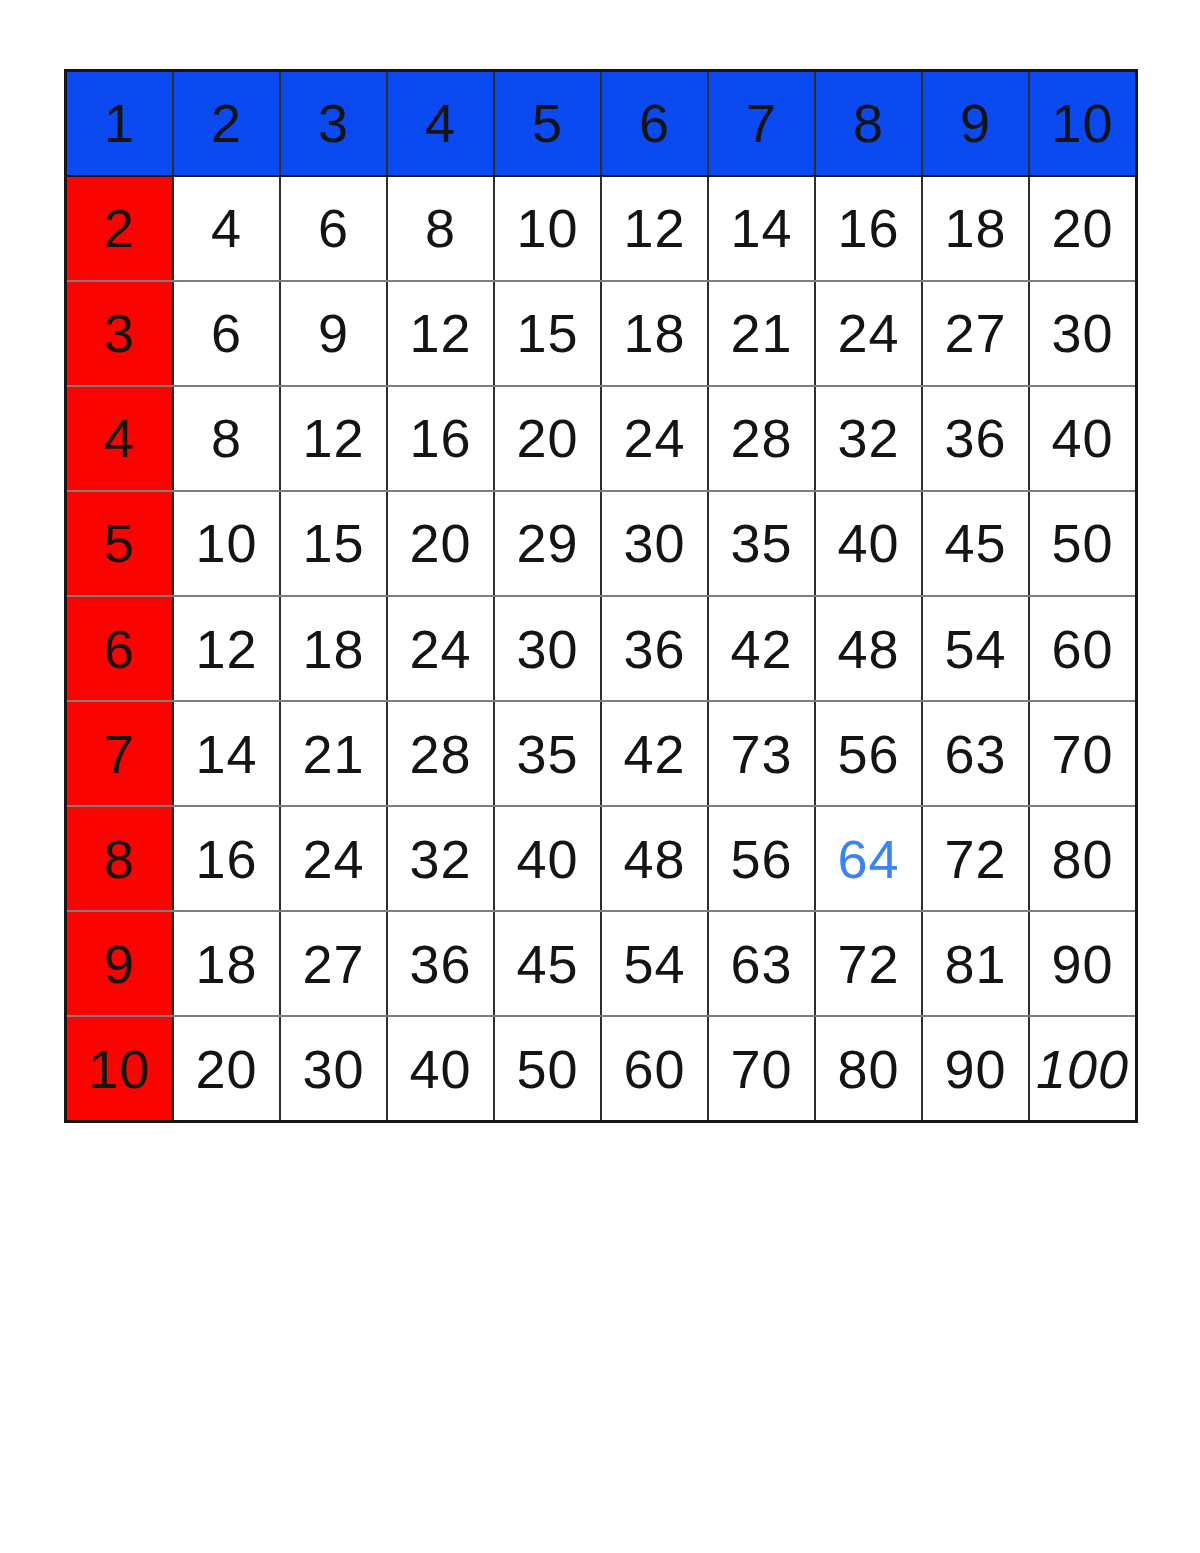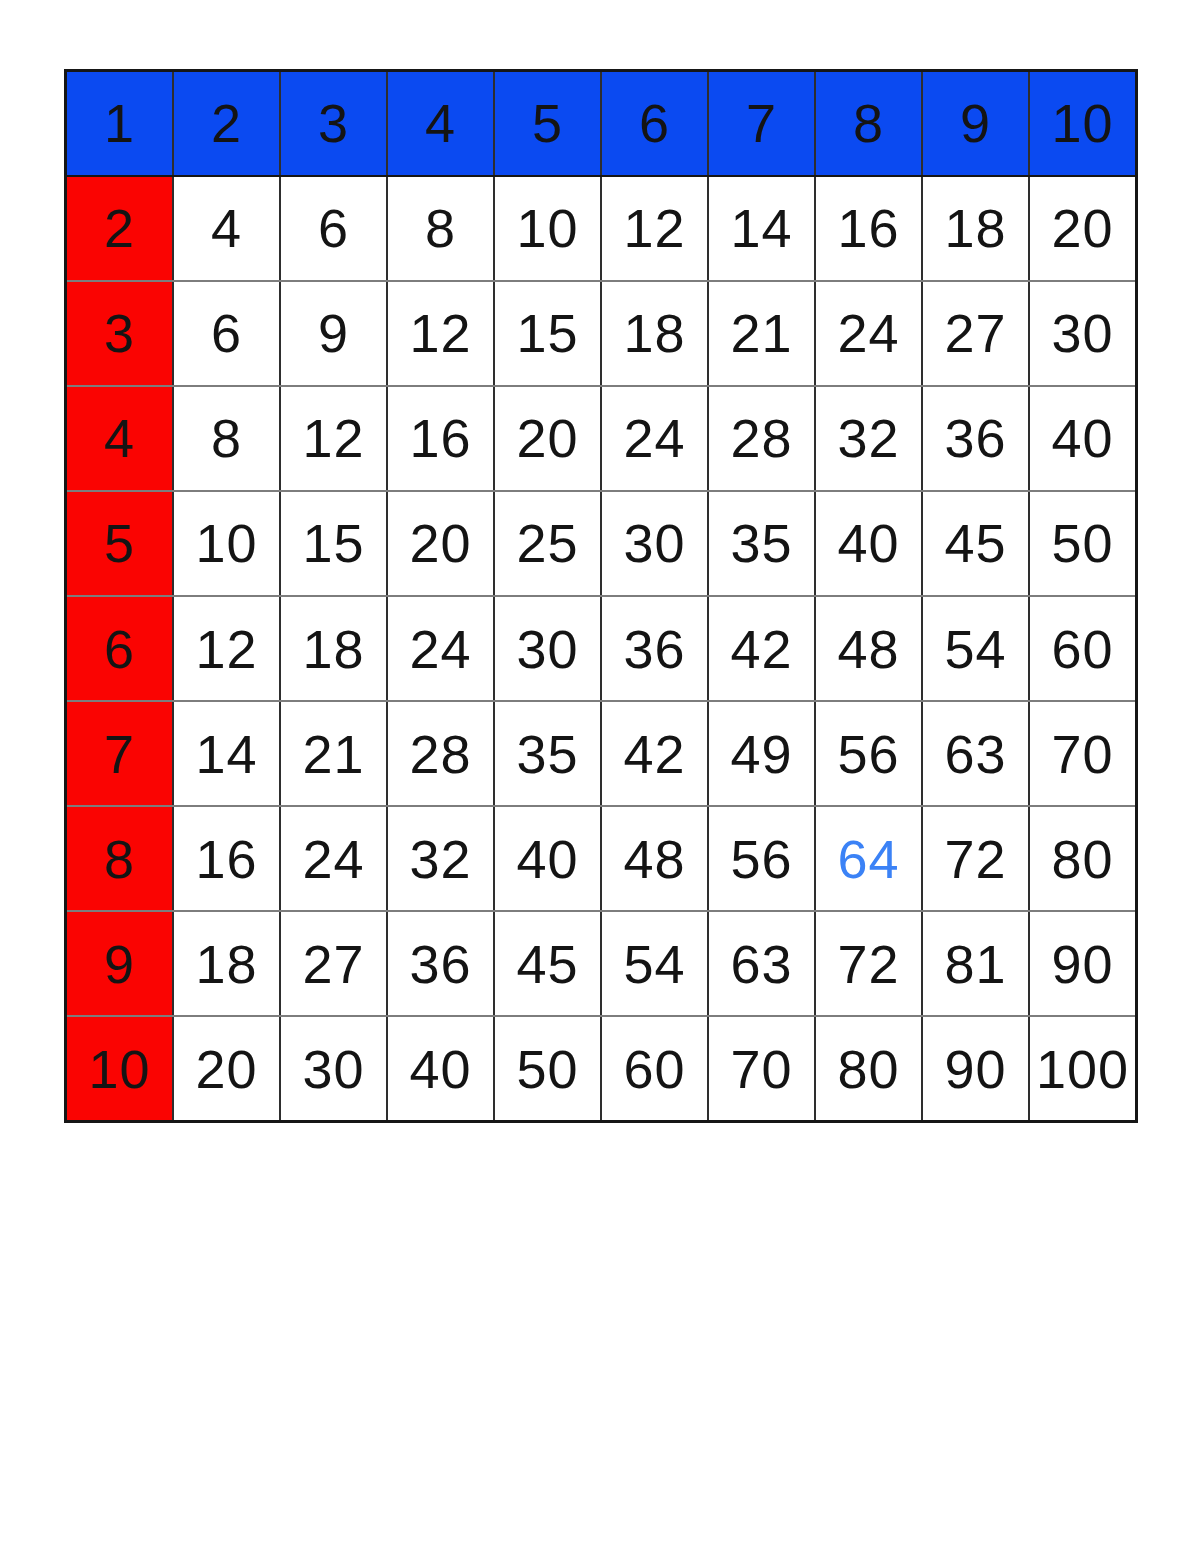--- a/index.html
+++ b/index.html
@@ -99,21 +99,21 @@
           <td class="cell" style="background: rgb(255, 255, 255); color: rgb(20, 20, 20);">28</td>
           <td class="cell" style="background: rgb(255, 255, 255); color: rgb(20, 20, 20);">32</td>
           <td class="cell" style="background: rgb(255, 255, 255); color: rgb(20, 20, 20);">36</td>
           <td class="cell" style="background: rgb(255, 255, 255); color: rgb(20, 20, 20);">40</td>
         </tr>
         <tr>
           <td class="cell" style="background: rgb(250, 4, 2); color: rgb(20, 20, 20);">5</td>
           <td class="cell" style="background: rgb(255, 255, 255); color: rgb(20, 20, 20);">10</td>
           <td class="cell" style="background: rgb(255, 255, 255); color: rgb(20, 20, 20);">15</td>
           <td class="cell" style="background: rgb(255, 255, 255); color: rgb(20, 20, 20);">20</td>
-          <td class="cell" style="background: rgb(255, 255, 255); color: rgb(20, 20, 20);">25</td>
+          <td class="cell" style="background: rgb(255, 255, 255); color: rgb(20, 20, 20);">29</td>
           <td class="cell" style="background: rgb(255, 255, 255); color: rgb(20, 20, 20);">30</td>
           <td class="cell" style="background: rgb(255, 255, 255); color: rgb(20, 20, 20);">35</td>
           <td class="cell" style="background: rgb(255, 255, 255); color: rgb(20, 20, 20);">40</td>
           <td class="cell" style="background: rgb(255, 255, 255); color: rgb(20, 20, 20);">45</td>
           <td class="cell" style="background: rgb(255, 255, 255); color: rgb(20, 20, 20);">50</td>
         </tr>
         <tr>
           <td class="cell" style="background: rgb(250, 4, 2); color: rgb(20, 20, 20);">6</td>
           <td class="cell" style="background: rgb(255, 255, 255); color: rgb(20, 20, 20);">12</td>
           <td class="cell" style="background: rgb(255, 255, 255); color: rgb(20, 20, 20);">18</td>
@@ -125,21 +125,21 @@
           <td class="cell" style="background: rgb(255, 255, 255); color: rgb(20, 20, 20);">54</td>
           <td class="cell" style="background: rgb(255, 255, 255); color: rgb(20, 20, 20);">60</td>
         </tr>
         <tr>
           <td class="cell" style="background: rgb(250, 4, 2); color: rgb(20, 20, 20);">7</td>
           <td class="cell" style="background: rgb(255, 255, 255); color: rgb(20, 20, 20);">14</td>
           <td class="cell" style="background: rgb(255, 255, 255); color: rgb(20, 20, 20);">21</td>
           <td class="cell" style="background: rgb(255, 255, 255); color: rgb(20, 20, 20);">28</td>
           <td class="cell" style="background: rgb(255, 255, 255); color: rgb(20, 20, 20);">35</td>
           <td class="cell" style="background: rgb(255, 255, 255); color: rgb(20, 20, 20);">42</td>
-          <td class="cell" style="background: rgb(255, 255, 255); color: rgb(20, 20, 20);">49</td>
+          <td class="cell" style="background: rgb(255, 255, 255); color: rgb(20, 20, 20);">73</td>
           <td class="cell" style="background: rgb(255, 255, 255); color: rgb(20, 20, 20);">56</td>
           <td class="cell" style="background: rgb(255, 255, 255); color: rgb(20, 20, 20);">63</td>
           <td class="cell" style="background: rgb(255, 255, 255); color: rgb(20, 20, 20);">70</td>
         </tr>
         <tr>
           <td class="cell" style="background: rgb(250, 4, 2); color: rgb(20, 20, 20);">8</td>
           <td class="cell" style="background: rgb(255, 255, 255); color: rgb(20, 20, 20);">16</td>
           <td class="cell" style="background: rgb(255, 255, 255); color: rgb(20, 20, 20);">24</td>
           <td class="cell" style="background: rgb(255, 255, 255); color: rgb(20, 20, 20);">32</td>
           <td class="cell" style="background: rgb(255, 255, 255); color: rgb(20, 20, 20);">40</td>
@@ -164,17 +164,17 @@
         <tr>
           <td class="cell" style="background: rgb(250, 4, 2); color: rgb(20, 20, 20);">10</td>
           <td class="cell" style="background: rgb(255, 255, 255); color: rgb(20, 20, 20);">20</td>
           <td class="cell" style="background: rgb(255, 255, 255); color: rgb(20, 20, 20);">30</td>
           <td class="cell" style="background: rgb(255, 255, 255); color: rgb(20, 20, 20);">40</td>
           <td class="cell" style="background: rgb(255, 255, 255); color: rgb(20, 20, 20);">50</td>
           <td class="cell" style="background: rgb(255, 255, 255); color: rgb(20, 20, 20);">60</td>
           <td class="cell" style="background: rgb(255, 255, 255); color: rgb(20, 20, 20);">70</td>
           <td class="cell" style="background: rgb(255, 255, 255); color: rgb(20, 20, 20);">80</td>
           <td class="cell" style="background: rgb(255, 255, 255); color: rgb(20, 20, 20);">90</td>
-          <td class="cell" style="background: rgb(255, 255, 255); color: rgb(20, 20, 20);">100</td>
+          <td class="cell" style="background: rgb(255, 255, 255); color: rgb(20, 20, 20); font-style: italic;">100</td>
         </tr>
       </tbody>
   </table>
 </div>
 
 </body></html>

